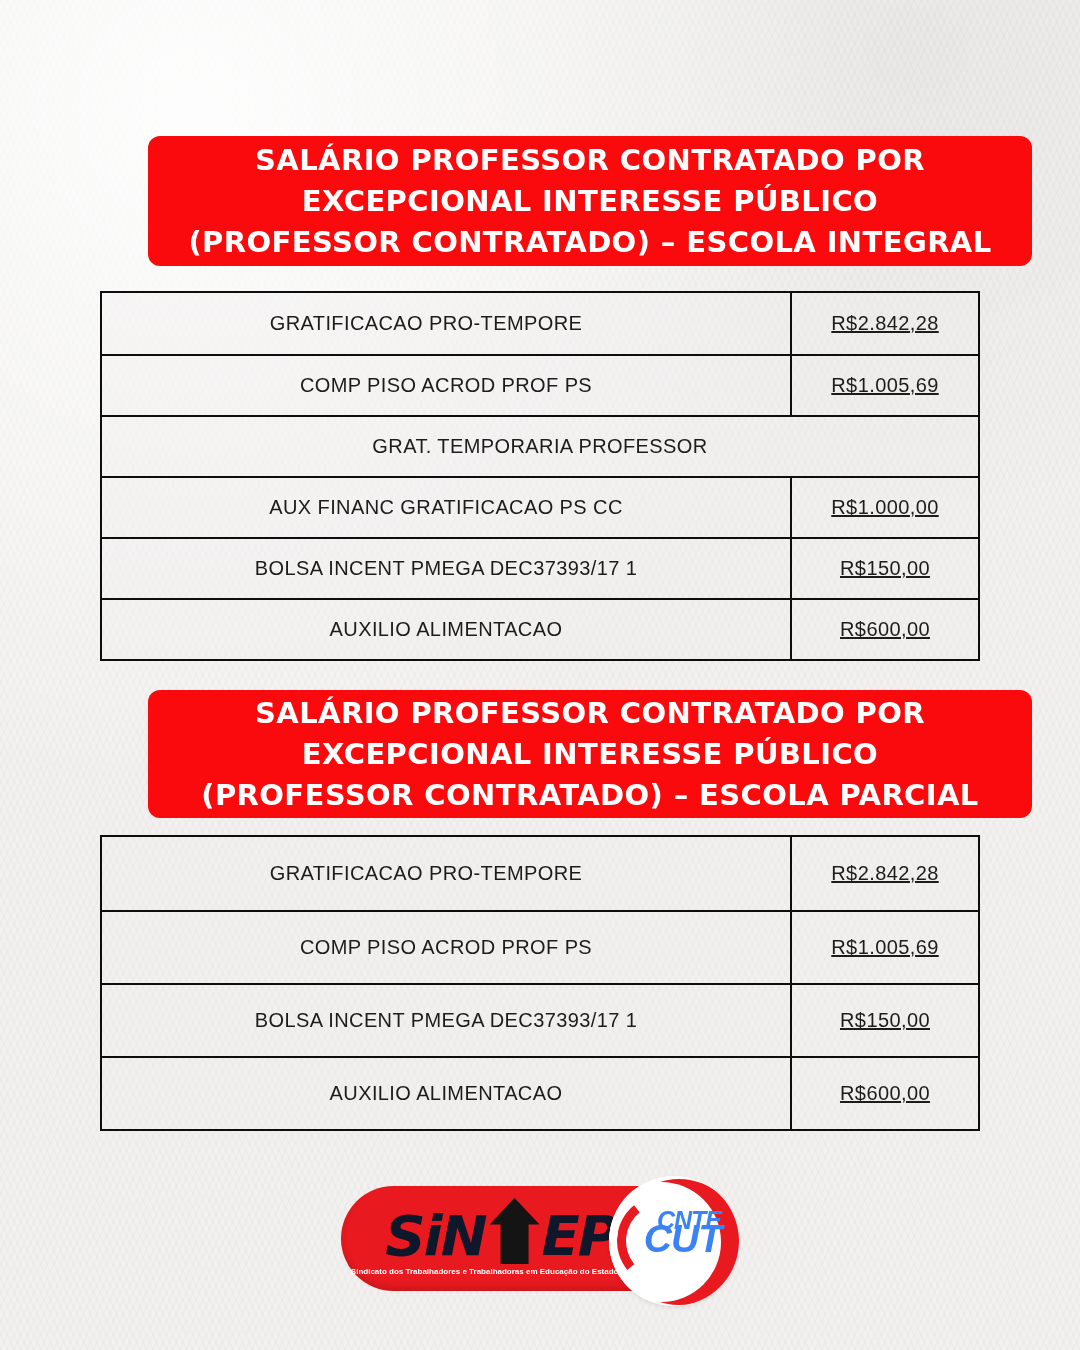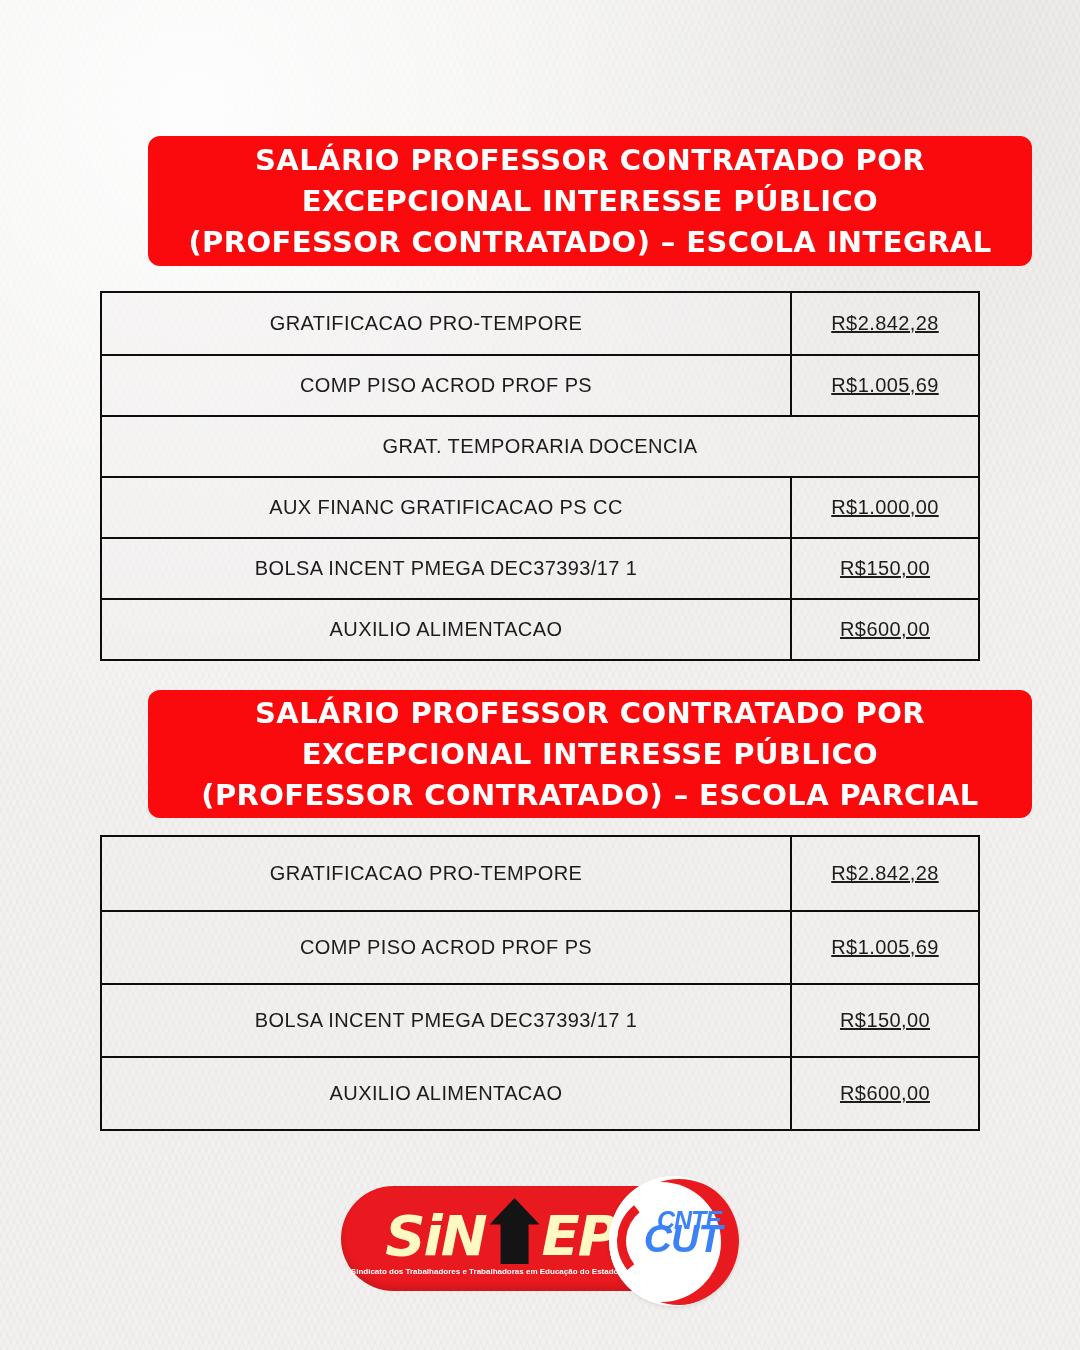--- a/index.html
+++ b/index.html
@@ -60,21 +60,21 @@
     background:#e8191f;border-radius:54px;
     box-shadow:inset 0 -4px 6px rgba(0,0,0,0.12);
   }
   .brand{
     position:absolute;top:12px;left:0;width:320px;
     display:flex;align-items:flex-end;justify-content:center;
   }
   .brand-text{
     font-family:"DejaVu Sans","Liberation Sans",sans-serif;
     font-weight:bold;font-style:italic;
-    font-size:56px;line-height:56px;color:#fef9c3;letter-spacing:-2px;
+    font-size:56px;line-height:56px;color:#0f172a;letter-spacing:-2px;
   }
   .arrow-icon{
     display:inline-block;width:50px;height:66px;background:#141414;
     clip-path:polygon(50% 0%,100% 40%,78% 40%,78% 100%,22% 100%,22% 40%,0% 40%);
     margin:0 2px 0 4px;
   }
   .tagline{
     position:absolute;bottom:15px;left:0;width:330px;text-align:center;
     color:#ffffff;font-size:8px;font-weight:bold;letter-spacing:0;
     white-space:nowrap;
@@ -116,21 +116,21 @@
   <div class="s-table t1">
     <div class="s-row">
       <div class="cell cell-label">GRATIFICACAO PRO-TEMPORE</div>
       <div class="cell cell-value">R$2.842,28</div>
     </div>
     <div class="s-row">
       <div class="cell cell-label">COMP PISO ACROD PROF PS</div>
       <div class="cell cell-value">R$1.005,69</div>
     </div>
     <div class="s-row">
-      <div class="cell cell-label">GRAT. TEMPORARIA DOCENCIA</div>
+      <div class="cell cell-label">GRAT. TEMPORARIA PROFESSOR</div>
     </div>
     <div class="s-row">
       <div class="cell cell-label">AUX FINANC GRATIFICACAO PS CC</div>
       <div class="cell cell-value">R$1.000,00</div>
     </div>
     <div class="s-row">
       <div class="cell cell-label">BOLSA INCENT PMEGA DEC37393/17 1</div>
       <div class="cell cell-value">R$150,00</div>
     </div>
     <div class="s-row">

